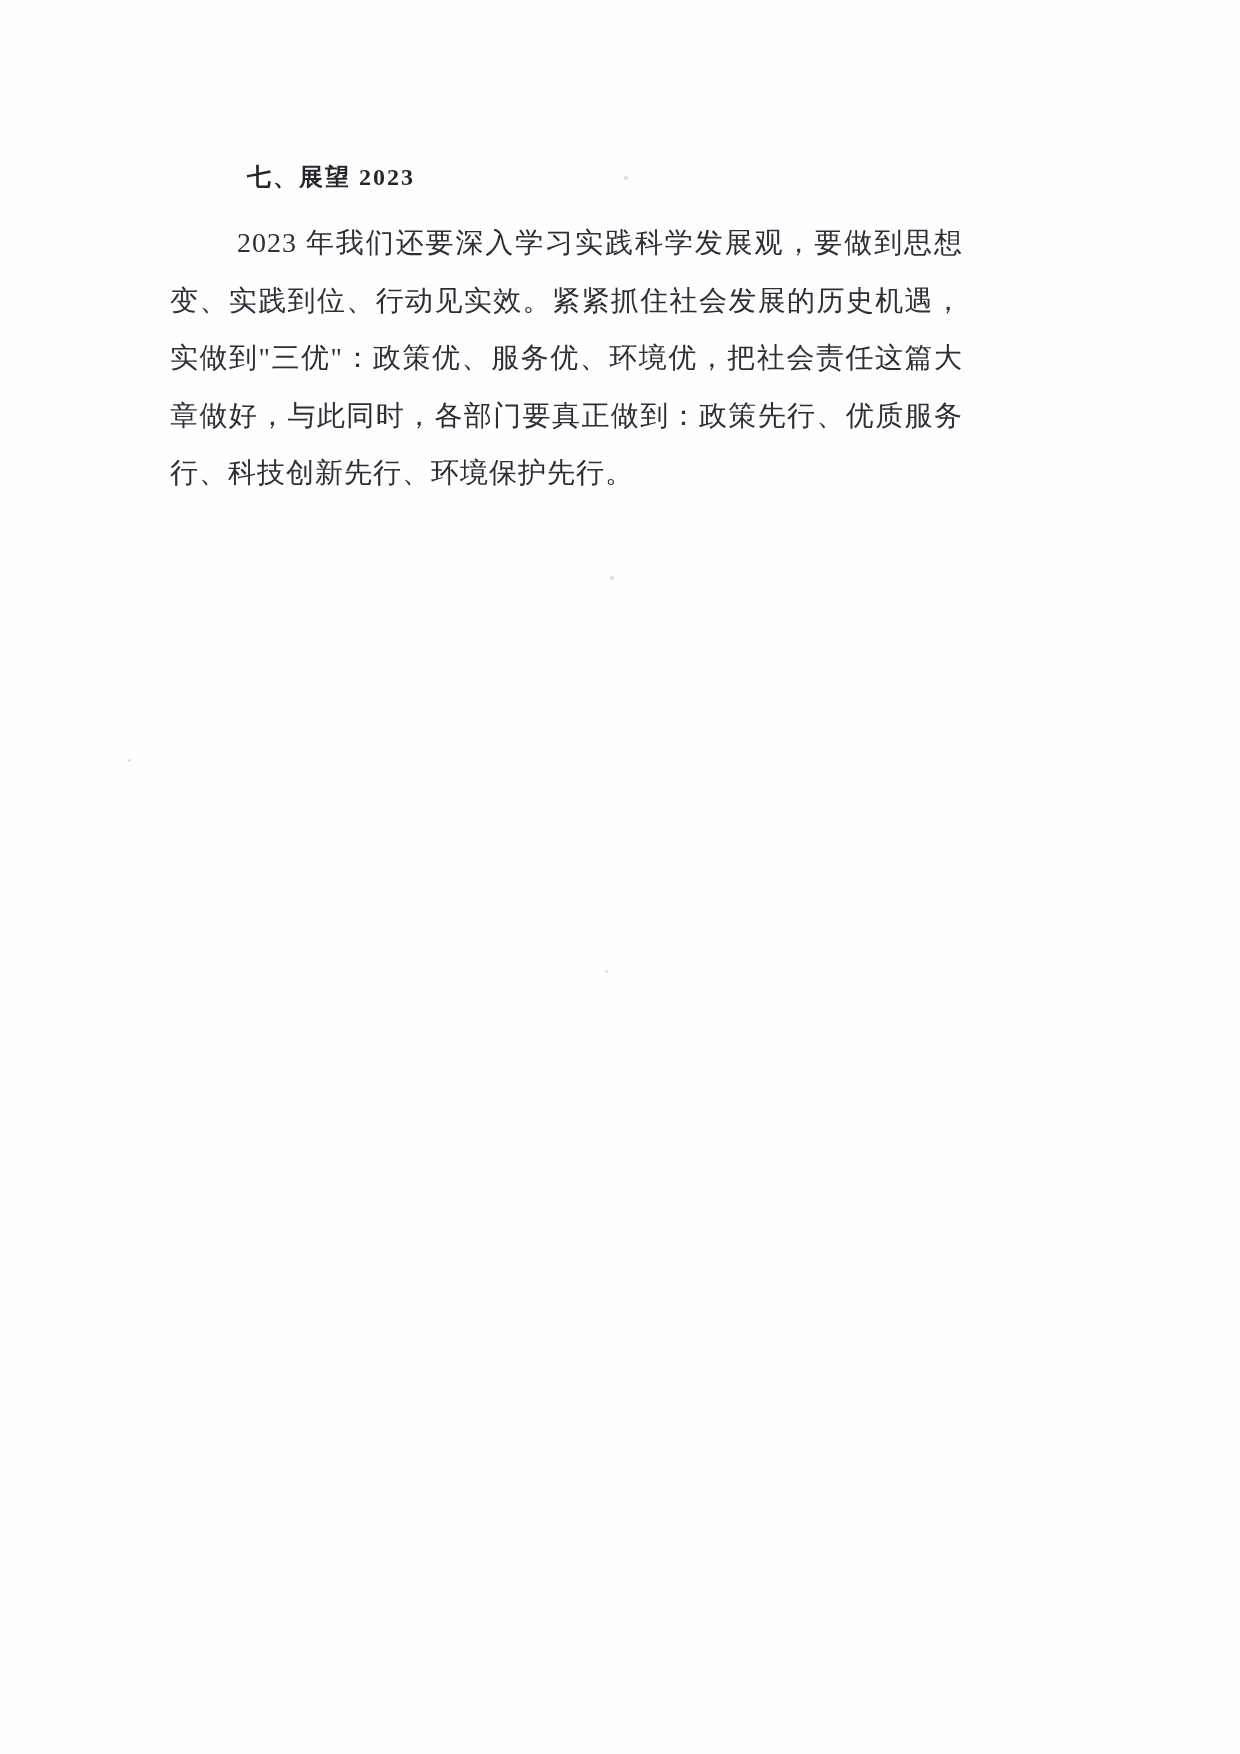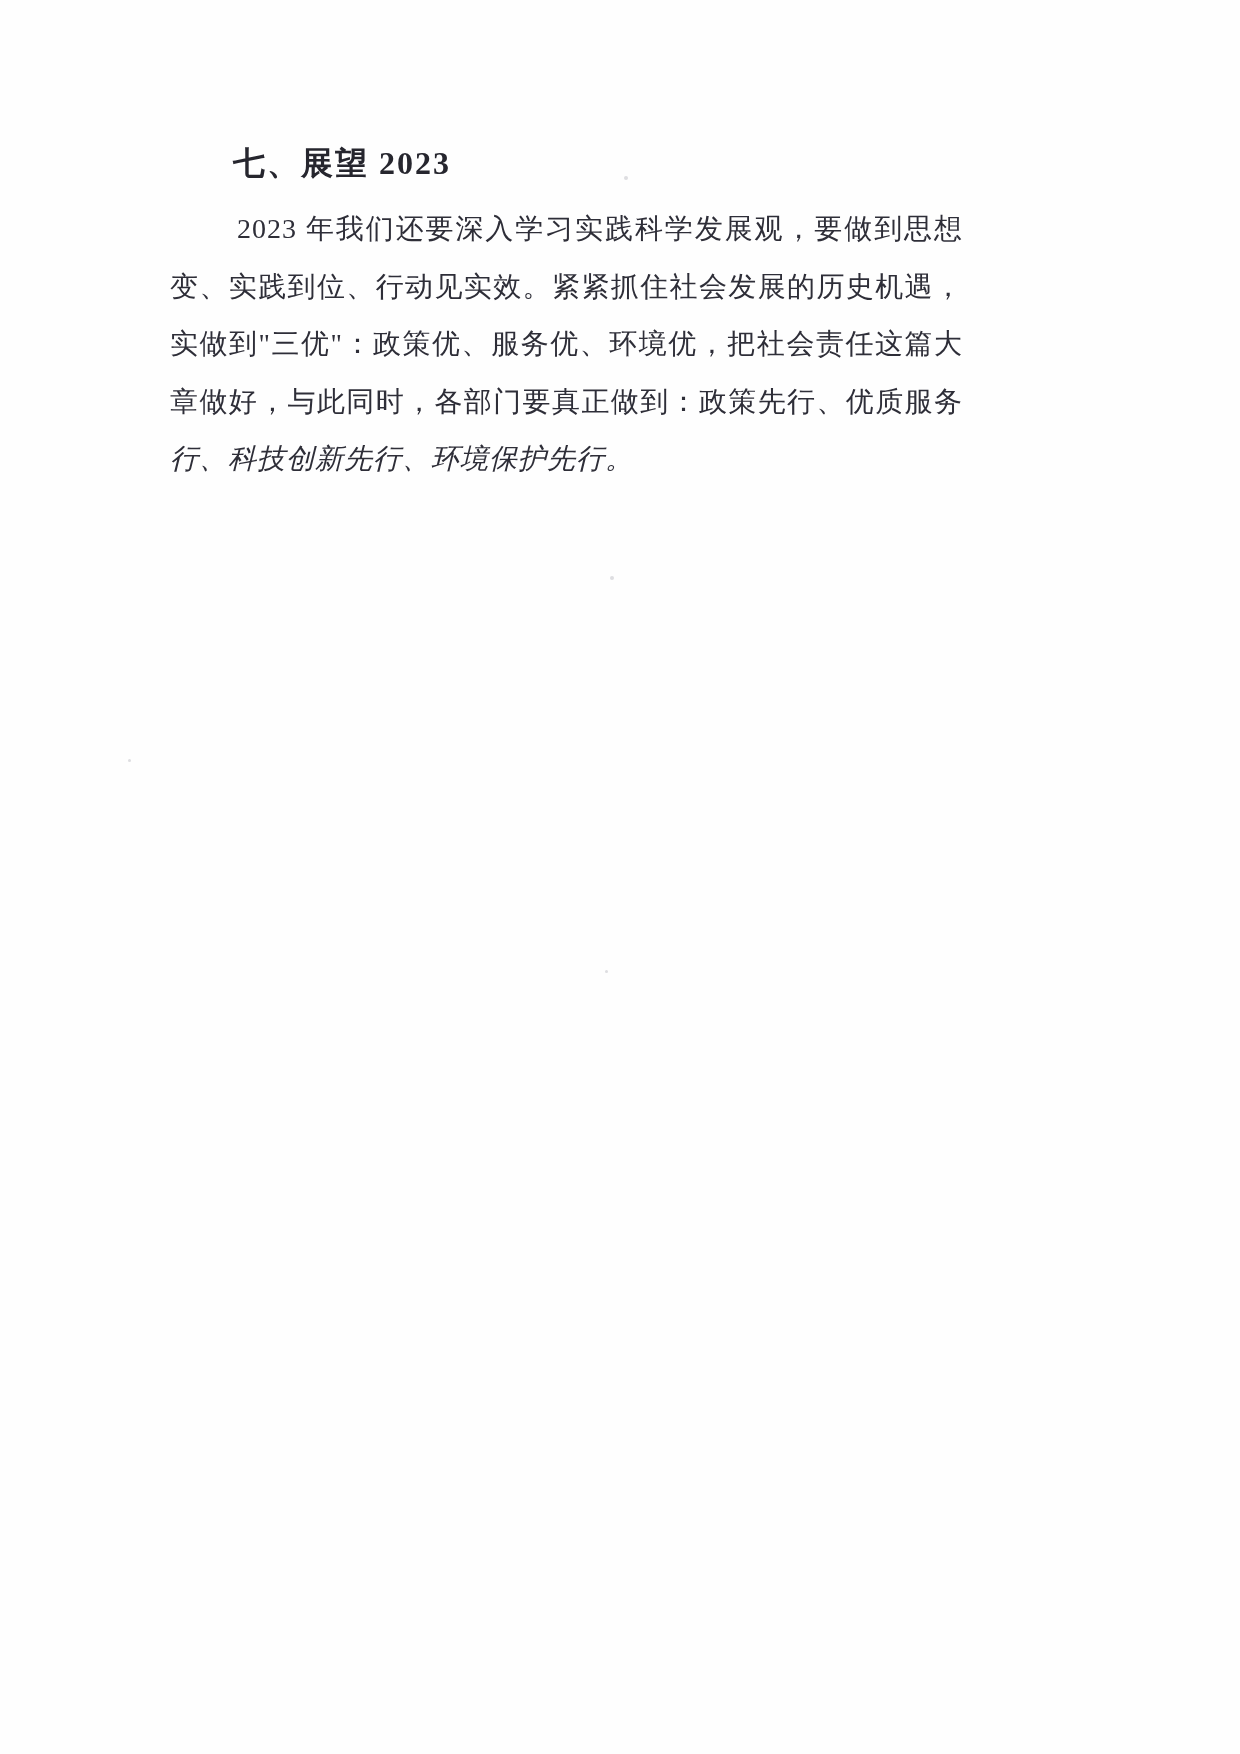--- a/index.html
+++ b/index.html
@@ -17,23 +17,23 @@
     color: #2e2e38;
     overflow: hidden;
   }
   .content {
     position: absolute;
     left: 170px;
     top: 140px;
     width: 793px;
   }
   .heading {
-    margin: 0;
+    margin: 14px;
     padding-left: 63px;
-    font-size: 32px;
+    font-size: 24px;
     font-weight: 700;
     letter-spacing: 2px;
     line-height: 46px;
     color: #26262e;
     white-space: nowrap;
   }
   .para {
     margin-top: 14px;
   }
   .line {
@@ -45,21 +45,20 @@
     text-align-last: justify;
     text-justify: inter-character;
     overflow: hidden;
   }
   .line.first {
     text-indent: 67px;
   }
   .line.last {
     text-align: right;
     text-align-last: left;
-    font-style: italic;
   }
   .speck {
     position: absolute;
     width: 4px;
     height: 4px;
     border-radius: 50%;
     background: #c2c2c8;
     opacity: 0.55;
   }
   .speck.s1 { left: 624px; top: 176px; }

